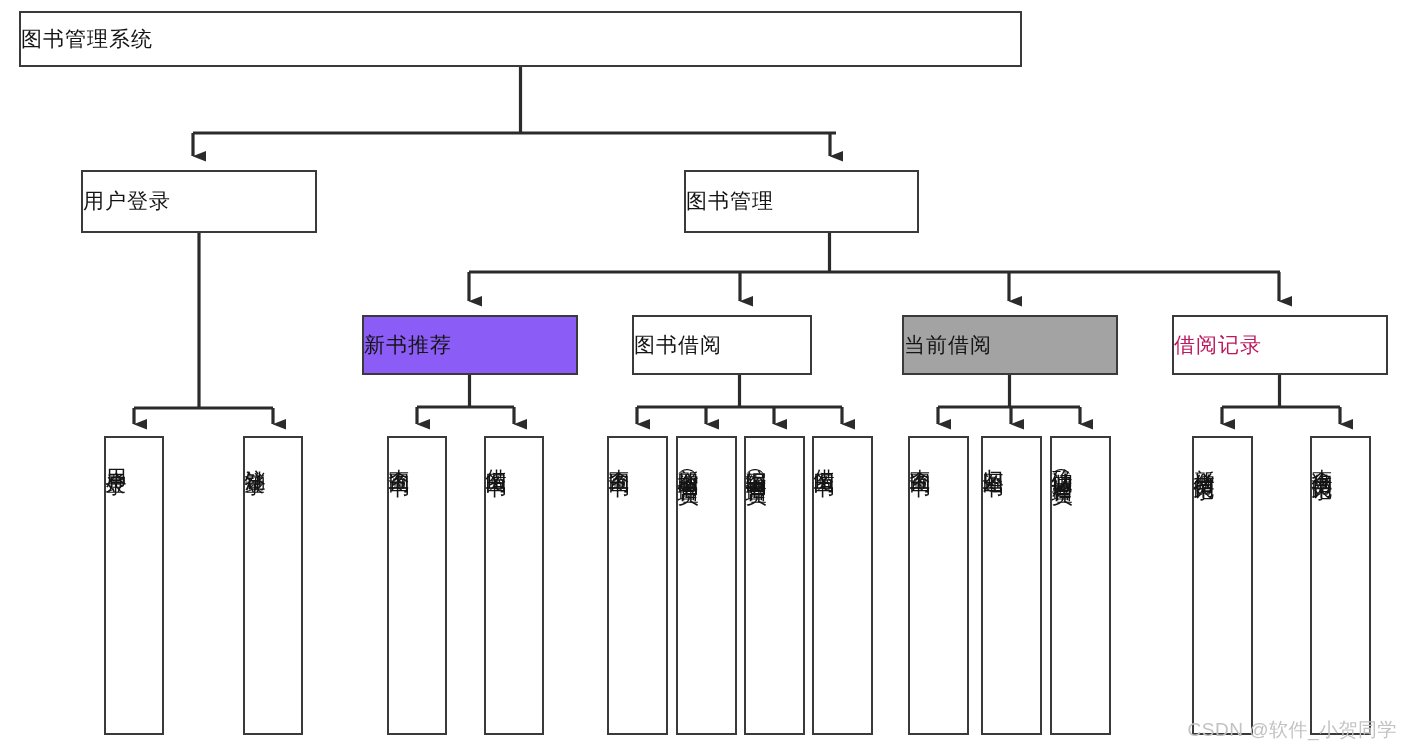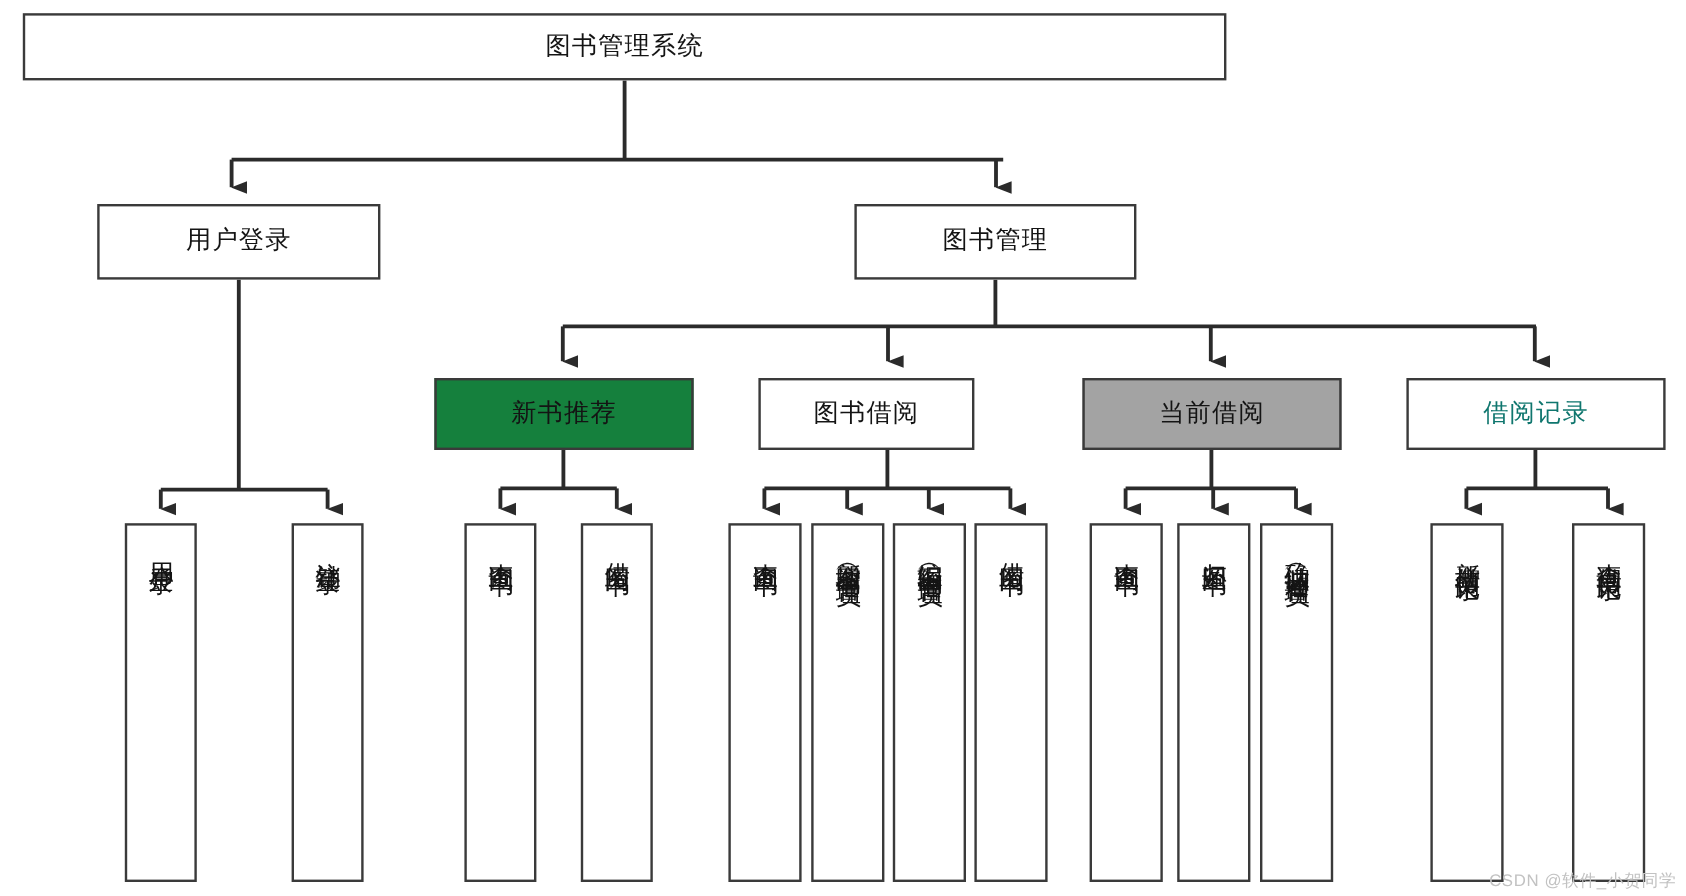--- a/index.html
+++ b/index.html
@@ -27,21 +27,21 @@
     height: 747px;
     pointer-events: none;
   }
   .node {
     position: absolute;
     box-sizing: border-box;
     background: #ffffff;
     border: 2.4px solid #3a3a3a;
     display: flex;
     align-items: center;
-    justify-content: center;
+    justify-content: flex-start;
     z-index: 3;
   }
   .node-label {
     font-size: 21px;
     line-height: 1.15;
     color: #141414;
     letter-spacing: 1px;
     white-space: nowrap;
     text-align: center;
   }
@@ -55,21 +55,21 @@
     text-orientation: upright;
     font-size: 21px;
     letter-spacing: 2.5px;
     line-height: 1.0;
     white-space: nowrap;
   }
   #watermark {
     position: absolute;
     right: 8px;
     bottom: 4px;
-    font-size: 14px;
+    font-size: 19px;
     color: #c2c2c2;
     letter-spacing: 0.5px;
     white-space: nowrap;
     z-index: 6;
     font-family: "Liberation Sans", "DejaVu Sans", sans-serif;
   }
 </style>
 </head>
 <body>
 
@@ -127,38 +127,38 @@
   </svg>
 
   <div class="node" style="left: 19px; top: 11px; width: 1003px; height: 56px; border-color: rgb(58, 58, 58); background: rgb(255, 255, 255);">
     <span class="node-label" style="color: rgb(20, 20, 20);">图书管理系统</span>
   </div>
 
   <div class="node" style="left: 81px; top: 170px; width: 236px; height: 63px; border-color: rgb(58, 58, 58); background: rgb(255, 255, 255);">
     <span class="node-label" style="color: rgb(20, 20, 20);">用户登录</span>
   </div>
 
-  <div class="node" style="left: 712px; top: 170px; width: 235px; height: 63px; border-color: rgb(58, 58, 58); background: rgb(255, 255, 255);">
+  <div class="node" style="left: 684px; top: 170px; width: 235px; height: 63px; border-color: rgb(58, 58, 58); background: rgb(255, 255, 255);">
     <span class="node-label" style="color: rgb(20, 20, 20);">图书管理</span>
   </div>
 
-  <div class="node" style="left: 362px; top: 315px; width: 216px; height: 60px; border-color: rgb(58, 58, 58); background: #15803d;">
+  <div class="node" style="left: 362px; top: 315px; width: 216px; height: 60px; border-color: rgb(58, 58, 58); background: #8b5cf6;">
     <span class="node-label" style="color: rgb(20, 20, 20);">新书推荐</span>
   </div>
 
   <div class="node" style="left: 632px; top: 315px; width: 180px; height: 60px; border-color: rgb(58, 58, 58); background: rgb(255, 255, 255);">
     <span class="node-label" style="color: rgb(20, 20, 20);">图书借阅</span>
   </div>
 
   <div class="node" style="left: 902px; top: 315px; width: 216px; height: 60px; border-color: rgb(58, 58, 58); background: #a3a3a3;">
     <span class="node-label" style="color: rgb(20, 20, 20);">当前借阅</span>
   </div>
 
   <div class="node" style="left: 1172px; top: 315px; width: 216px; height: 60px; border-color: rgb(58, 58, 58); background: rgb(255, 255, 255);">
-    <span class="node-label" style="color: #0f766e;">借阅记录</span>
+    <span class="node-label" style="color: #be185d; font-family: Liberation Serif, serif;">借阅记录</span>
   </div>
 
   <div class="node leaf" style="left: 104px; top: 436px; width: 60px; height: 299px; border-color: rgb(58, 58, 58); background: rgb(255, 255, 255);">
     <span class="node-label" style="color: rgb(20, 20, 20);">用户登录</span>
   </div>
   <div class="node leaf" style="left: 243px; top: 436px; width: 60px; height: 299px; border-color: rgb(58, 58, 58); background: rgb(255, 255, 255);">
     <span class="node-label" style="color: rgb(20, 20, 20);">注销登录</span>
   </div>
 
   <div class="node leaf" style="left: 387px; top: 436px; width: 60px; height: 299px; border-color: rgb(58, 58, 58); background: rgb(255, 255, 255);">

